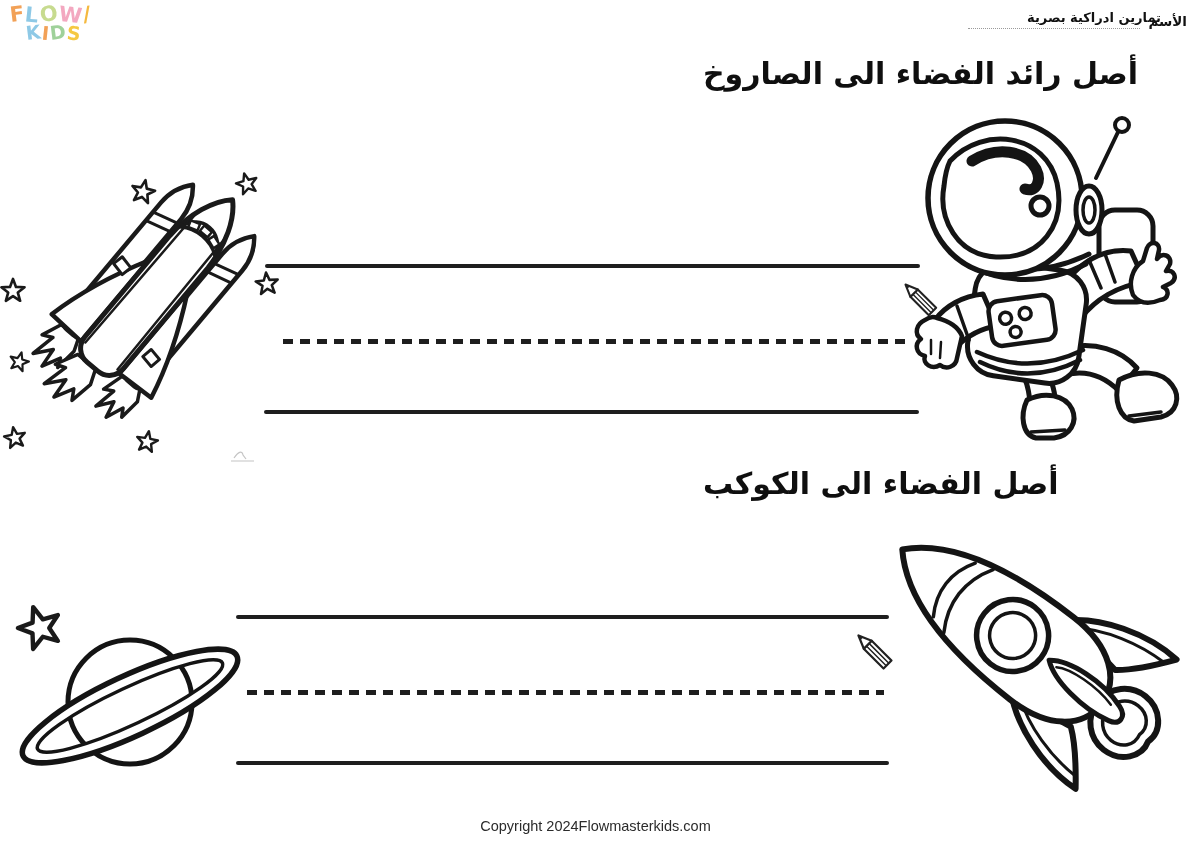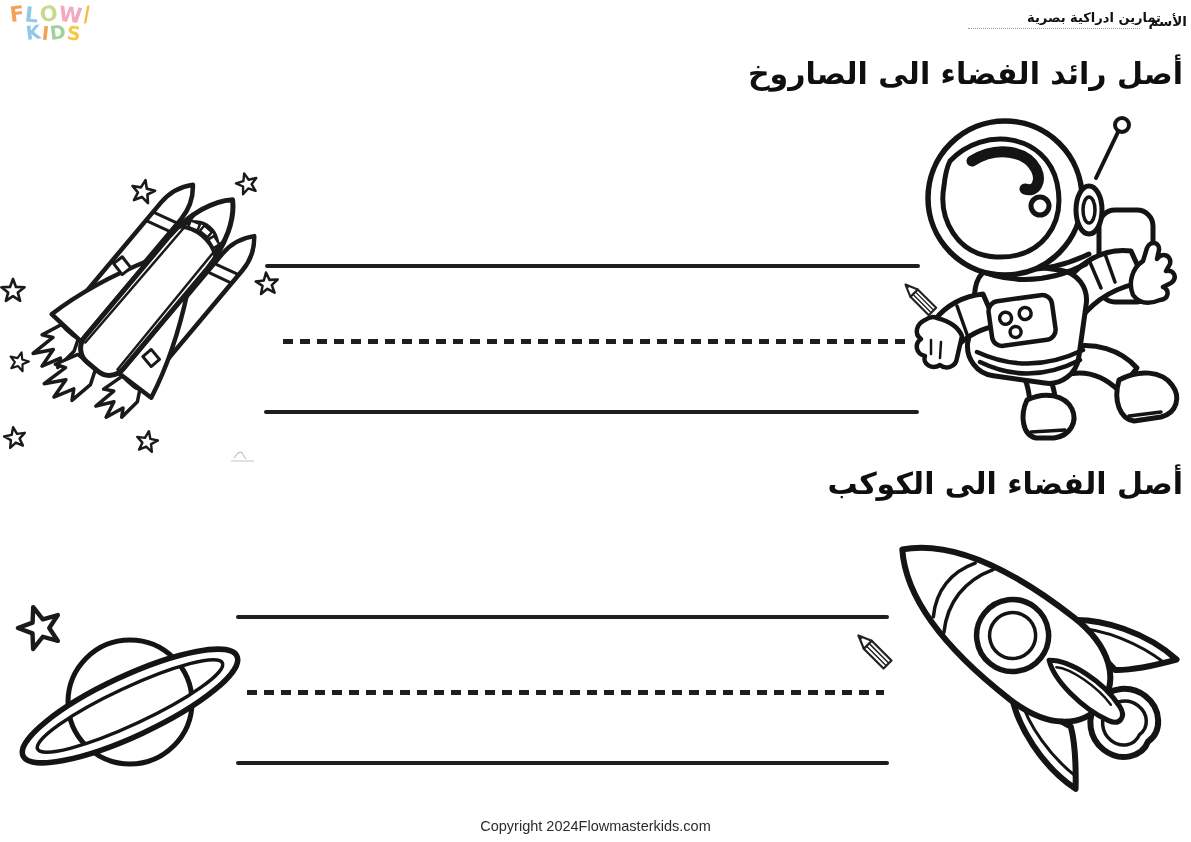--- a/index.html
+++ b/index.html
@@ -17,21 +17,21 @@
   .logo span:nth-child(even){transform:rotate(6deg) translateY(1px);}
   
   .subtitle{position:absolute;left:0;right:30px;top:10px;text-align:right;
     font-size:13px;font-weight:600;direction:rtl;}
   
   .namebox{position:absolute;right:4px;top:6px;direction:rtl;}
   .namebox .row{display:flex;align-items:flex-end;gap:8px;height:23px;}
   .namebox .lbl{font-size:13.5px;font-weight:600;white-space:nowrap;}
   .namebox .dotline{width:172px;border-bottom:1.5px dotted #9a9a9a;height:16px;}
   
-  .heading{position:absolute;right:8px;direction:rtl;text-align:right;
+  .heading{position:absolute;right:8px;direction:rtl;text-align:left;
     font-size:30px;font-weight:700;color:#0f0f0f;width:480px;}
   .h1{top:56px;}
   .h2{top:466px;}
   
   .solid-line{position:absolute;height:4px;background:#1e1e1e;border-radius:2px;}
   .dash-line{position:absolute;height:4.5px;
     background-image:repeating-linear-gradient(90deg,#1e1e1e 0 10px,transparent 10px 17px);}
   .s1a{left:265px;top:264px;width:655px;}
   .s1b{left:283px;top:339px;width:627px;}
   .s1c{left:264px;top:410px;width:655px;}

